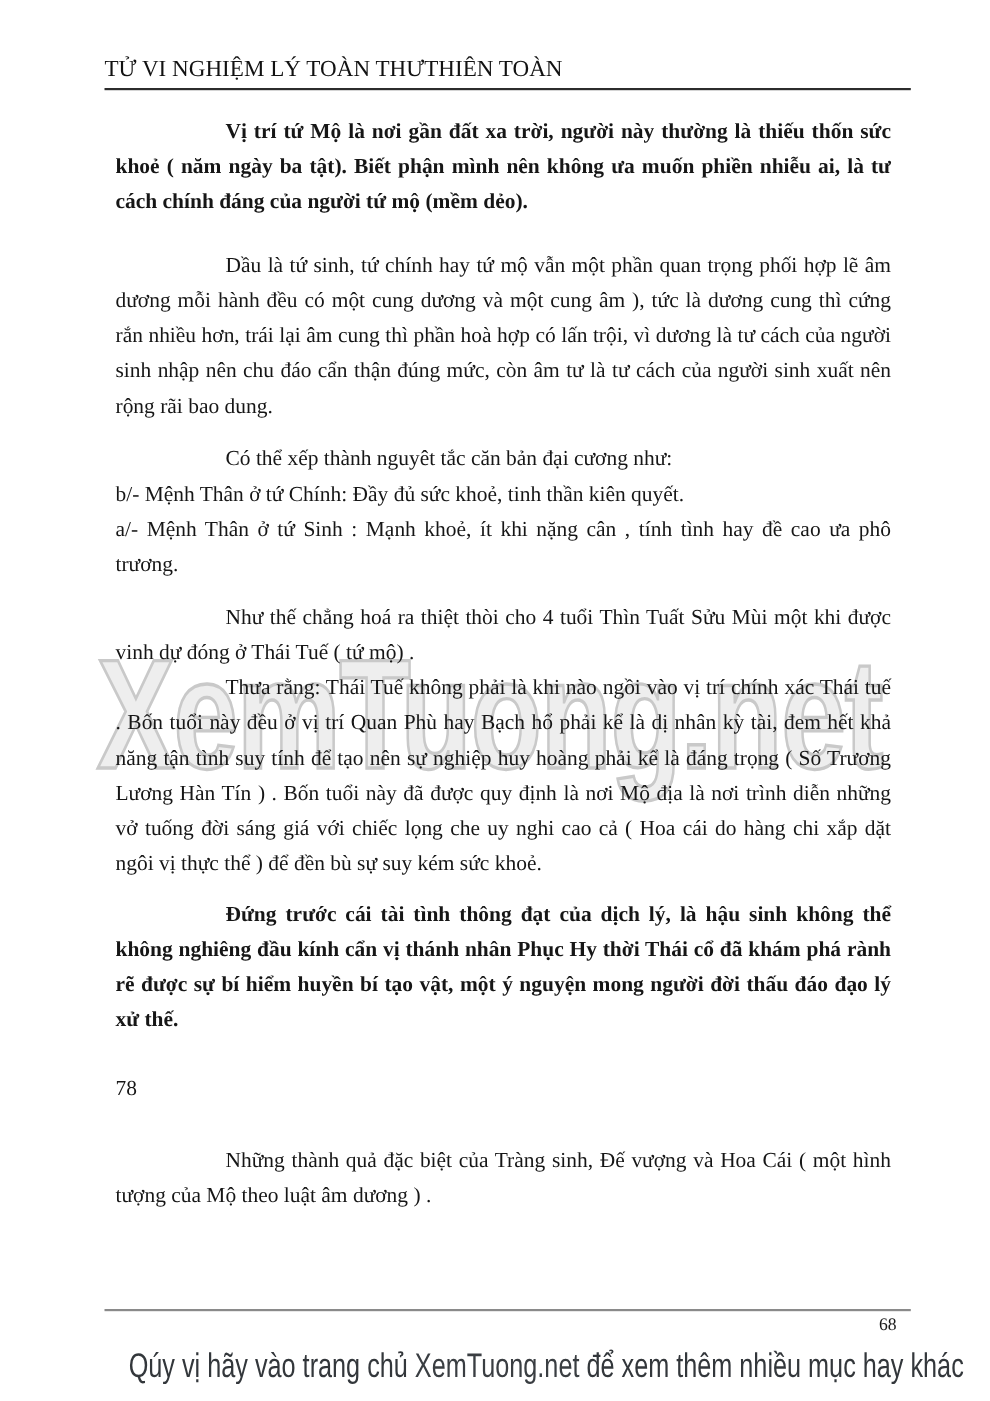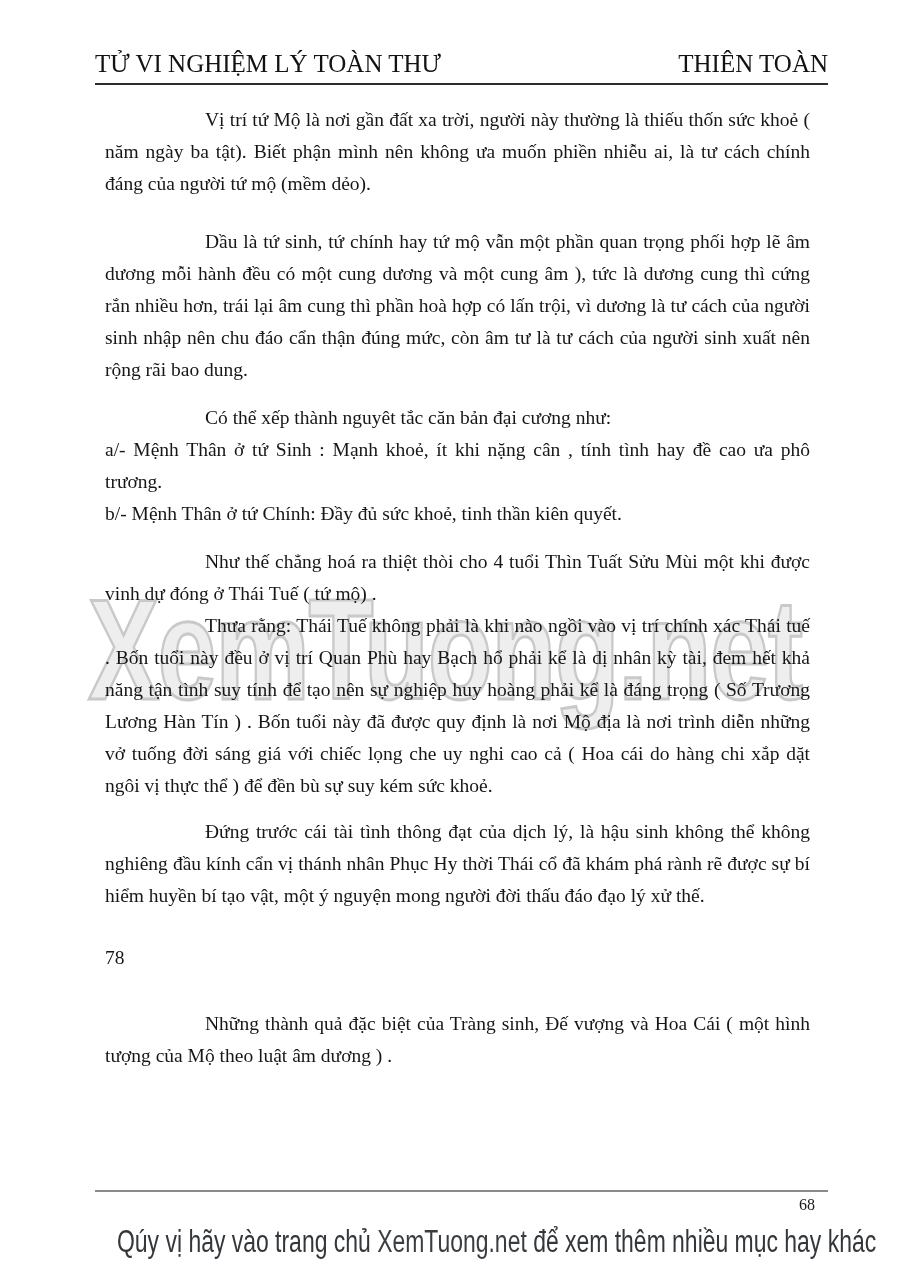--- a/index.html
+++ b/index.html
@@ -11,31 +11,31 @@
   .watermark {
     position:absolute; top:568px; left:88px; z-index:0;
     font-family:"Liberation Sans", sans-serif; font-weight:bold;
     font-size:142px; letter-spacing:-2px; white-space:nowrap;
     color:#eeeeee; -webkit-text-stroke:3px #c9c9c9;
     transform:scaleX(0.75); transform-origin:left top;
     user-select:none; pointer-events:none;
   }
   .header {
     position:absolute; top:50px; left:95px; width:733px; z-index:1;
-    display:flex; justify-content:space-between; align-items:flex-end;
+    display:flex; align-items:flex-end;
     border-bottom:2px solid #2c2c2c; padding-bottom:5px;
-    font-size:25px; color:#121212;
+    font-size:21px; color:#121212;
   }
   .body {
     position:absolute; top:90px; left:105px; width:705px; z-index:1;
     font-size:19.5px; line-height:32px; text-align:justify;
   }
   .body p { margin:0; }
   .body p.indent { text-indent:100px; }
-  .mt14 { margin-top:14px !important; }
+  .mt14 { margin-top:14px !important;font-weight:bold; }
   .mt16 { margin-top:16px !important; }
   .mt26 { margin-top:26px !important; }
   .mt30 { margin-top:30px !important;font-family:Liberation Serif, serif; }
   .mt34 { margin-top:34px !important;font-family:Liberation Serif, serif; }
   .footer-rule {
     position:absolute; top:1190px; left:95px; width:733px; z-index:1;
     border-top:2px solid #8a8a8a; height:0;
   }
   .page-number {
     position:absolute; top:1196px; right:85px; z-index:1;
@@ -58,22 +58,22 @@
 
   <div class="header">
     <span>TỬ VI NGHIỆM LÝ TOÀN THƯ</span>
     <span>THIÊN TOÀN</span>
   </div>
 
   <div class="body">
     <p class="indent mt14">Vị trí tứ Mộ là nơi gần đất xa trời, người này thường là thiếu thốn sức khoẻ ( năm ngày ba tật). Biết phận mình nên không ưa muốn phiền nhiễu ai, là tư cách chính đáng của người tứ mộ (mềm dẻo).</p>
     <p class="indent mt26">Dầu là tứ sinh, tứ chính hay tứ mộ vẫn một phần quan trọng phối hợp lẽ âm dương mỗi hành đều có một cung dương và một cung âm ), tức là dương cung thì cứng rắn nhiều hơn, trái lại âm cung thì phần hoà hợp có lấn trội, vì dương là tư cách của người sinh nhập nên chu đáo cẩn thận đúng mức, còn âm tư là tư cách của người sinh xuất nên rộng rãi bao dung.</p>
     <p class="indent mt16">Có thể xếp thành nguyêt tắc căn bản đại cương như:</p>
+    <p>b/- Mệnh Thân ở tứ Chính: Đầy đủ sức khoẻ, tinh thần kiên quyết.</p>
     <p>a/- Mệnh Thân ở tứ Sinh : Mạnh khoẻ, ít khi nặng cân , tính tình hay đề cao ưa phô trương.</p>
-    <p>b/- Mệnh Thân ở tứ Chính: Đầy đủ sức khoẻ, tinh thần kiên quyết.</p>
     <p class="indent mt16">Như thế chẳng hoá ra thiệt thòi cho 4 tuổi Thìn Tuất Sửu Mùi một khi được vinh dự đóng ở Thái Tuế ( tứ mộ) .</p>
     <p class="indent">Thưa rằng: Thái Tuế không phải là khi nào ngồi vào vị trí chính xác Thái tuế . Bốn tuổi này đều ở vị trí Quan Phù hay Bạch hổ phải kể là dị nhân kỳ tài, đem hết khả năng tận tình suy tính để tạo nên sự nghiệp huy hoàng phải kể là đáng trọng ( Số Trương Lương Hàn Tín ) . Bốn tuổi này đã được quy định là nơi Mộ địa là nơi trình diễn những vở tuống đời sáng giá với chiếc lọng che uy nghi cao cả ( Hoa cái do hàng chi xắp dặt ngôi vị thực thể ) để đền bù sự suy kém sức khoẻ.</p>
     <p class="indent mt14">Đứng trước cái tài tình thông đạt của dịch lý, là hậu sinh không thể không nghiêng đầu kính cẩn vị thánh nhân Phục Hy thời Thái cổ đã khám phá rành rẽ được sự bí hiểm huyền bí tạo vật, một ý nguyện mong người đời thấu đáo đạo lý xử thế.</p>
     <p class="mt30">78</p>
     <p class="indent mt34">Những thành quả đặc biệt của Tràng sinh, Đế vượng và Hoa Cái ( một hình tượng của Mộ theo luật âm dương ) .</p>
   </div>
 
   <div class="footer-rule"></div>
 
   <div class="page-number">68</div>

